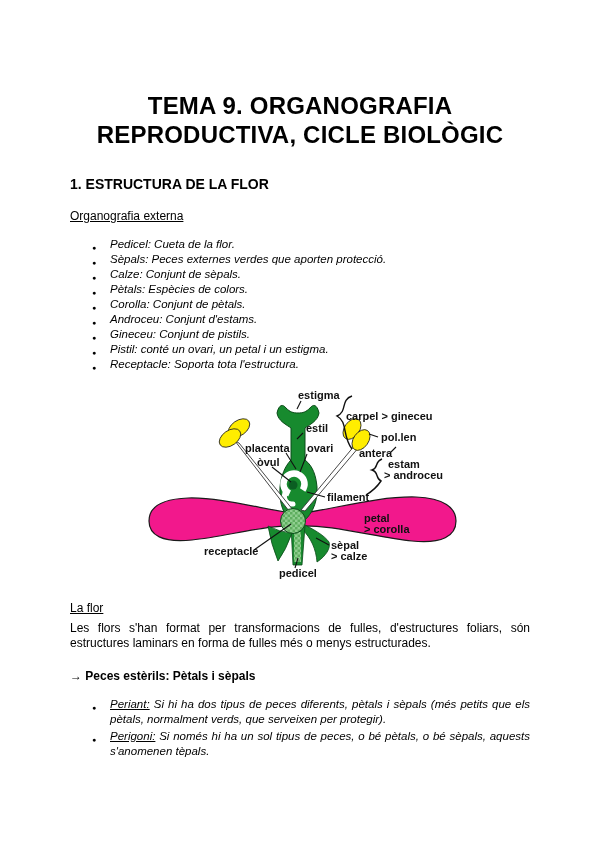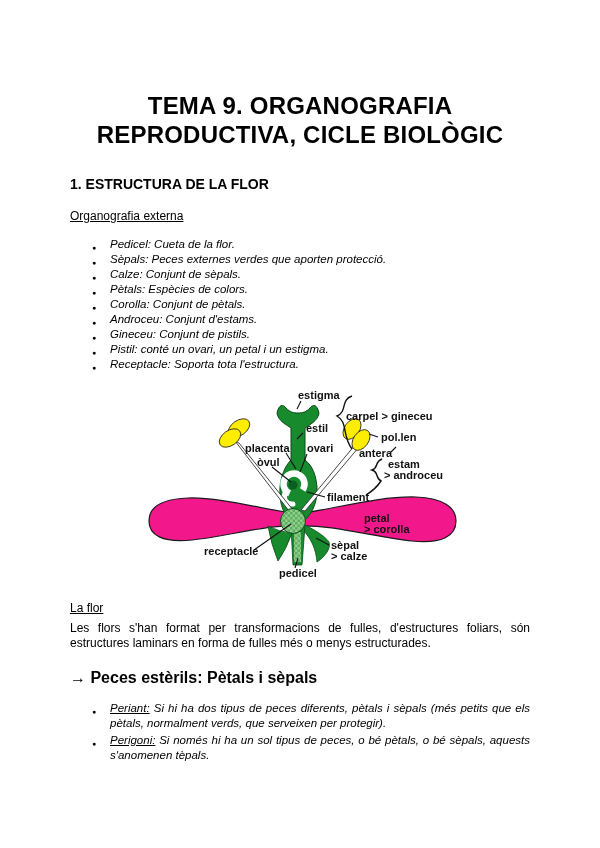--- a/index.html
+++ b/index.html
@@ -22,21 +22,21 @@
     font-style:italic;
   }
   ul.doclist.wide li{line-height:15.5px;margin-bottom:1px;}
   ul.doclist li::before{
     content:"●";position:absolute;left:22px;top:3px;font-size:7px;color:#000;
   }
   .diagram{margin:10px 0 0 -70px;width:600px;height:205px;}
   .diagram svg{display:block;}
   .diagram text{font-family:"Liberation Sans",sans-serif;font-weight:bold;font-size:11px;}
   p.body{font-size:12px;line-height:15.5px;margin:6px 0 0 0;text-align:justify;}
-  h3.arrow{font-size:16px;font-weight:bold;margin:17px 0 0 0;}
+  h3.arrow{font-size:12px;font-weight:bold;margin:17px 0 0 0;}
   .gap-top{margin-top:14px;}
 </style>
 </head>
 <body>
 
 <div class="page">
 
   <h1 class="doc-title"><span>TEMA 9. ORGANOGRAFIA</span><br><span>REPRODUCTIVA, CICLE BIOLÒGIC</span></h1>
 
   <h2 class="sec">1. ESTRUCTURA DE LA FLOR</h2>

